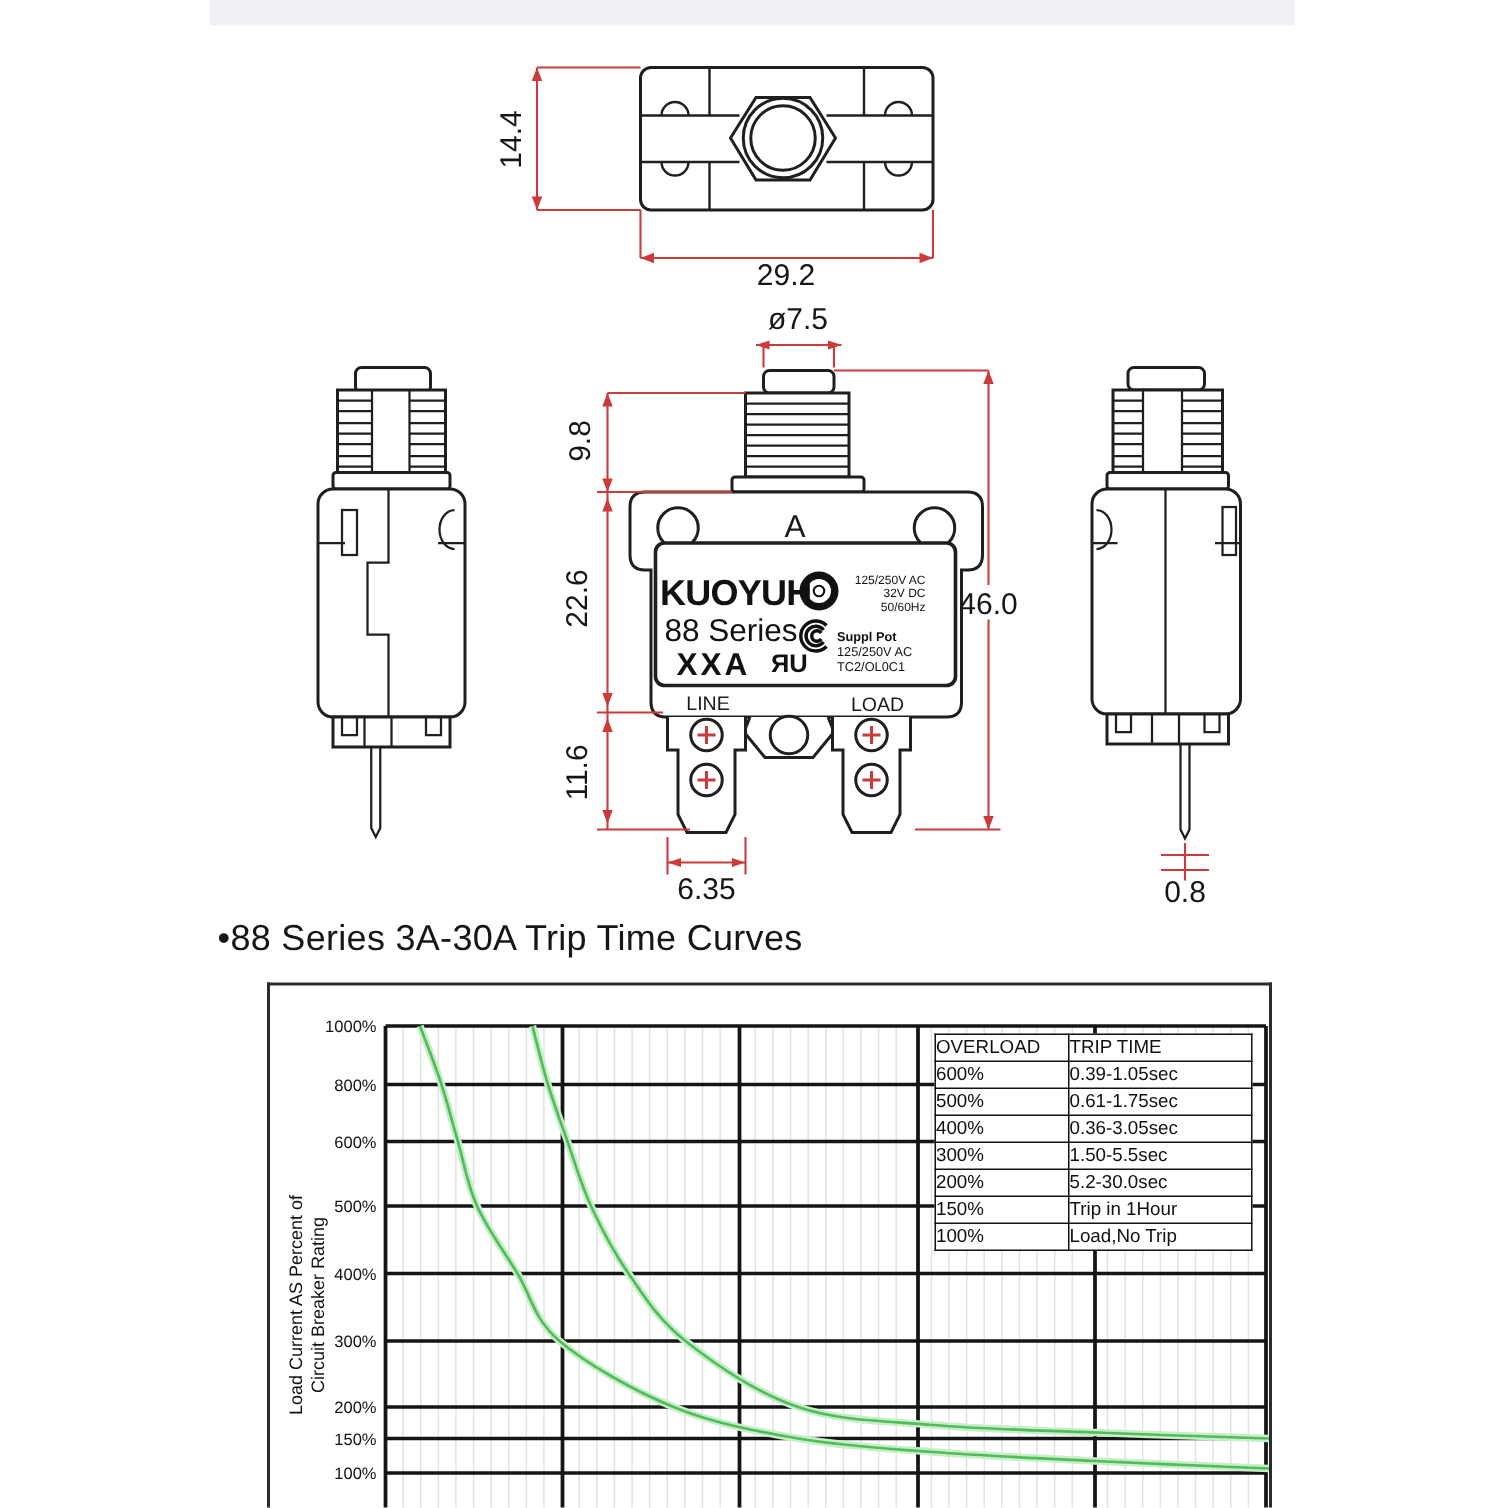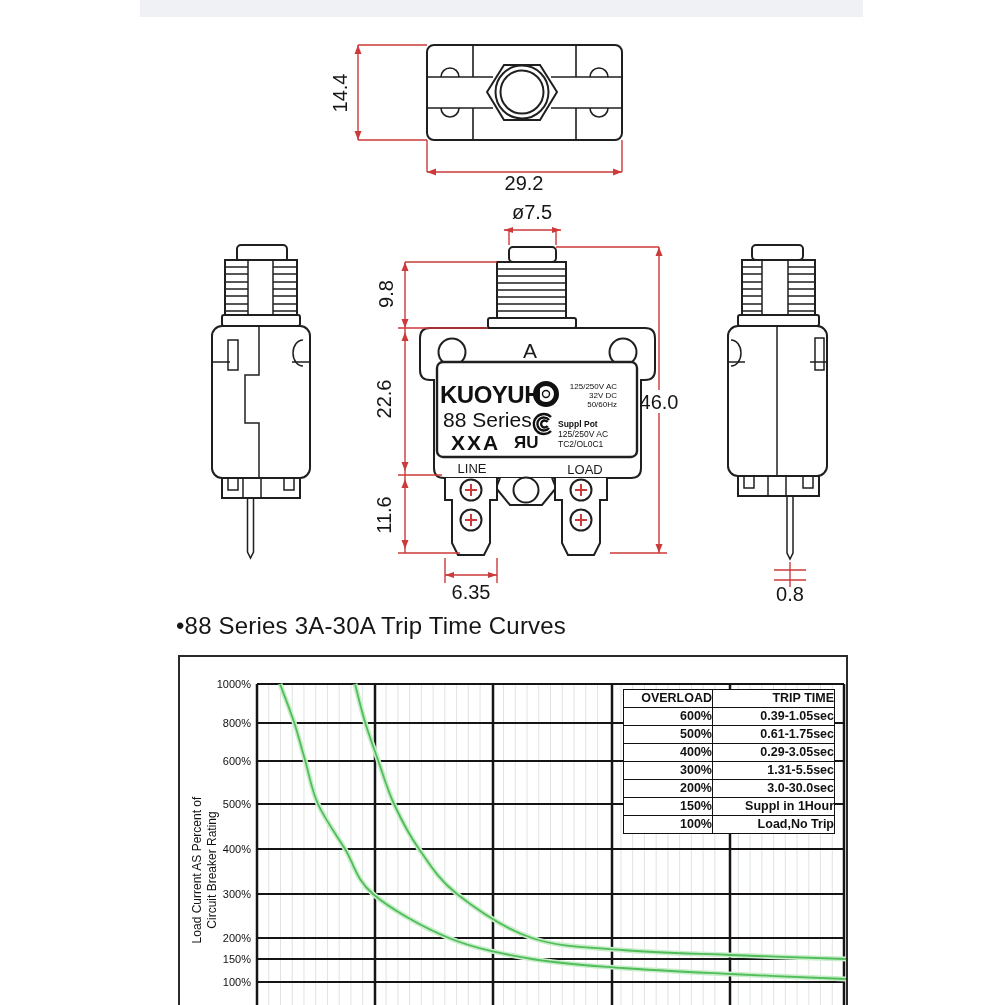--- a/index.html
+++ b/index.html
@@ -1,29 +1,29 @@
 <!DOCTYPE html>
 <html><head>
 <meta charset="utf-8">
 <style>
   html,body{margin:0;padding:0;background:#fff;}
   body{width:1005px;height:1005px;position:relative;overflow:hidden;
        font-family:"Liberation Sans",sans-serif;color:#1f1f1f;}
   .abs{position:absolute;}
   #top-strip{left:140px;top:0;width:723px;height:17px;background:#f0f1f4;}
-  #section-title{left:176px;top:612px;font-size:24px;color:#161616;letter-spacing:.2px;white-space:nowrap;}
+  #section-title{left:145px;top:612px;font-size:24px;color:#161616;letter-spacing:.2px;white-space:nowrap;}
   
   #chart{left:178px;top:655px;width:666px;height:350px;
          border-top:2px solid #2b2b2b;border-left:2px solid #2b2b2b;border-right:2px solid #2b2b2b;
          background:#fff;overflow:hidden;}
   #chart svg{position:absolute;left:0;top:0;}
   #overload-table{position:absolute;left:443px;top:32px;border-collapse:collapse;background:#fff;
                   font-size:12.5px;color:#111;table-layout:fixed;}
-  #overload-table td,#overload-table th{border:1.6px solid #111;font-weight:bold;
-                  text-align:right;padding:0;height:17px;line-height:17px;}
+  #overload-table td,#overload-table th{border:1.6px solid #111;font-weight:normal;
+                  text-align:left;padding:0;height:17px;line-height:17px;}
   #overload-table .c0{width:88px;}
   #overload-table .c1{width:121px;}
   text{font-family:"Liberation Sans",sans-serif;}
   .dimtxt{font-size:20px;fill:#161616;}
   .ticklbl{font-size:11px;fill:#111;}
 </style>
 </head>
 <body>
 
 <div id="top-strip" class="abs"></div>
@@ -268,33 +268,33 @@
     <tr>
       <td>600%</td>
       <td>0.39-1.05sec</td>
     </tr>
     <tr>
       <td>500%</td>
       <td>0.61-1.75sec</td>
     </tr>
     <tr>
       <td>400%</td>
-      <td>0.29-3.05sec</td>
+      <td>0.36-3.05sec</td>
     </tr>
     <tr>
       <td>300%</td>
-      <td>1.31-5.5sec</td>
+      <td>1.50-5.5sec</td>
     </tr>
     <tr>
       <td>200%</td>
-      <td>3.0-30.0sec</td>
+      <td>5.2-30.0sec</td>
     </tr>
     <tr>
       <td>150%</td>
-      <td>Suppl in 1Hour</td>
+      <td>Trip in 1Hour</td>
     </tr>
     <tr>
       <td>100%</td>
       <td>Load,No Trip</td>
     </tr>
   </tbody>
     </table>
 </div>
 
 </body></html>

